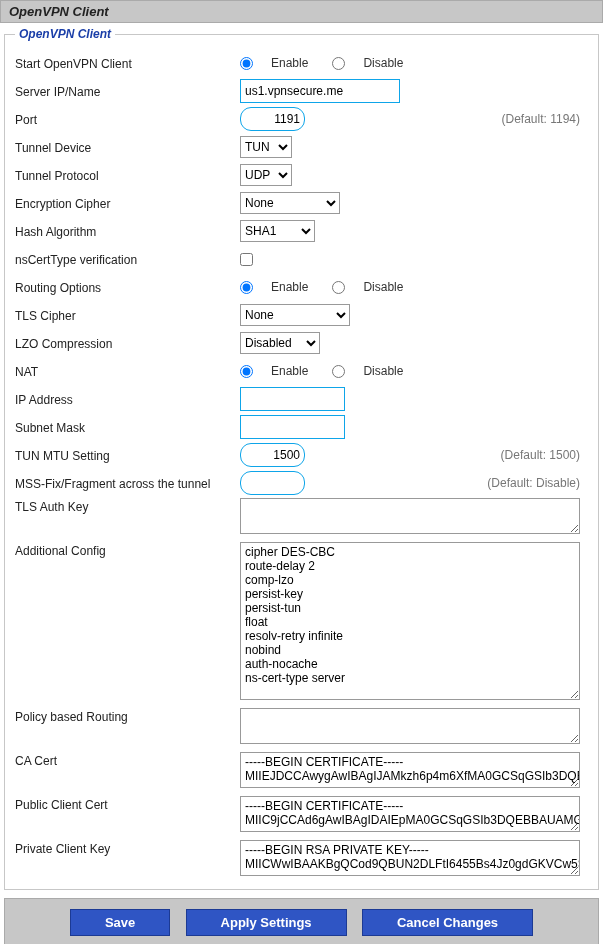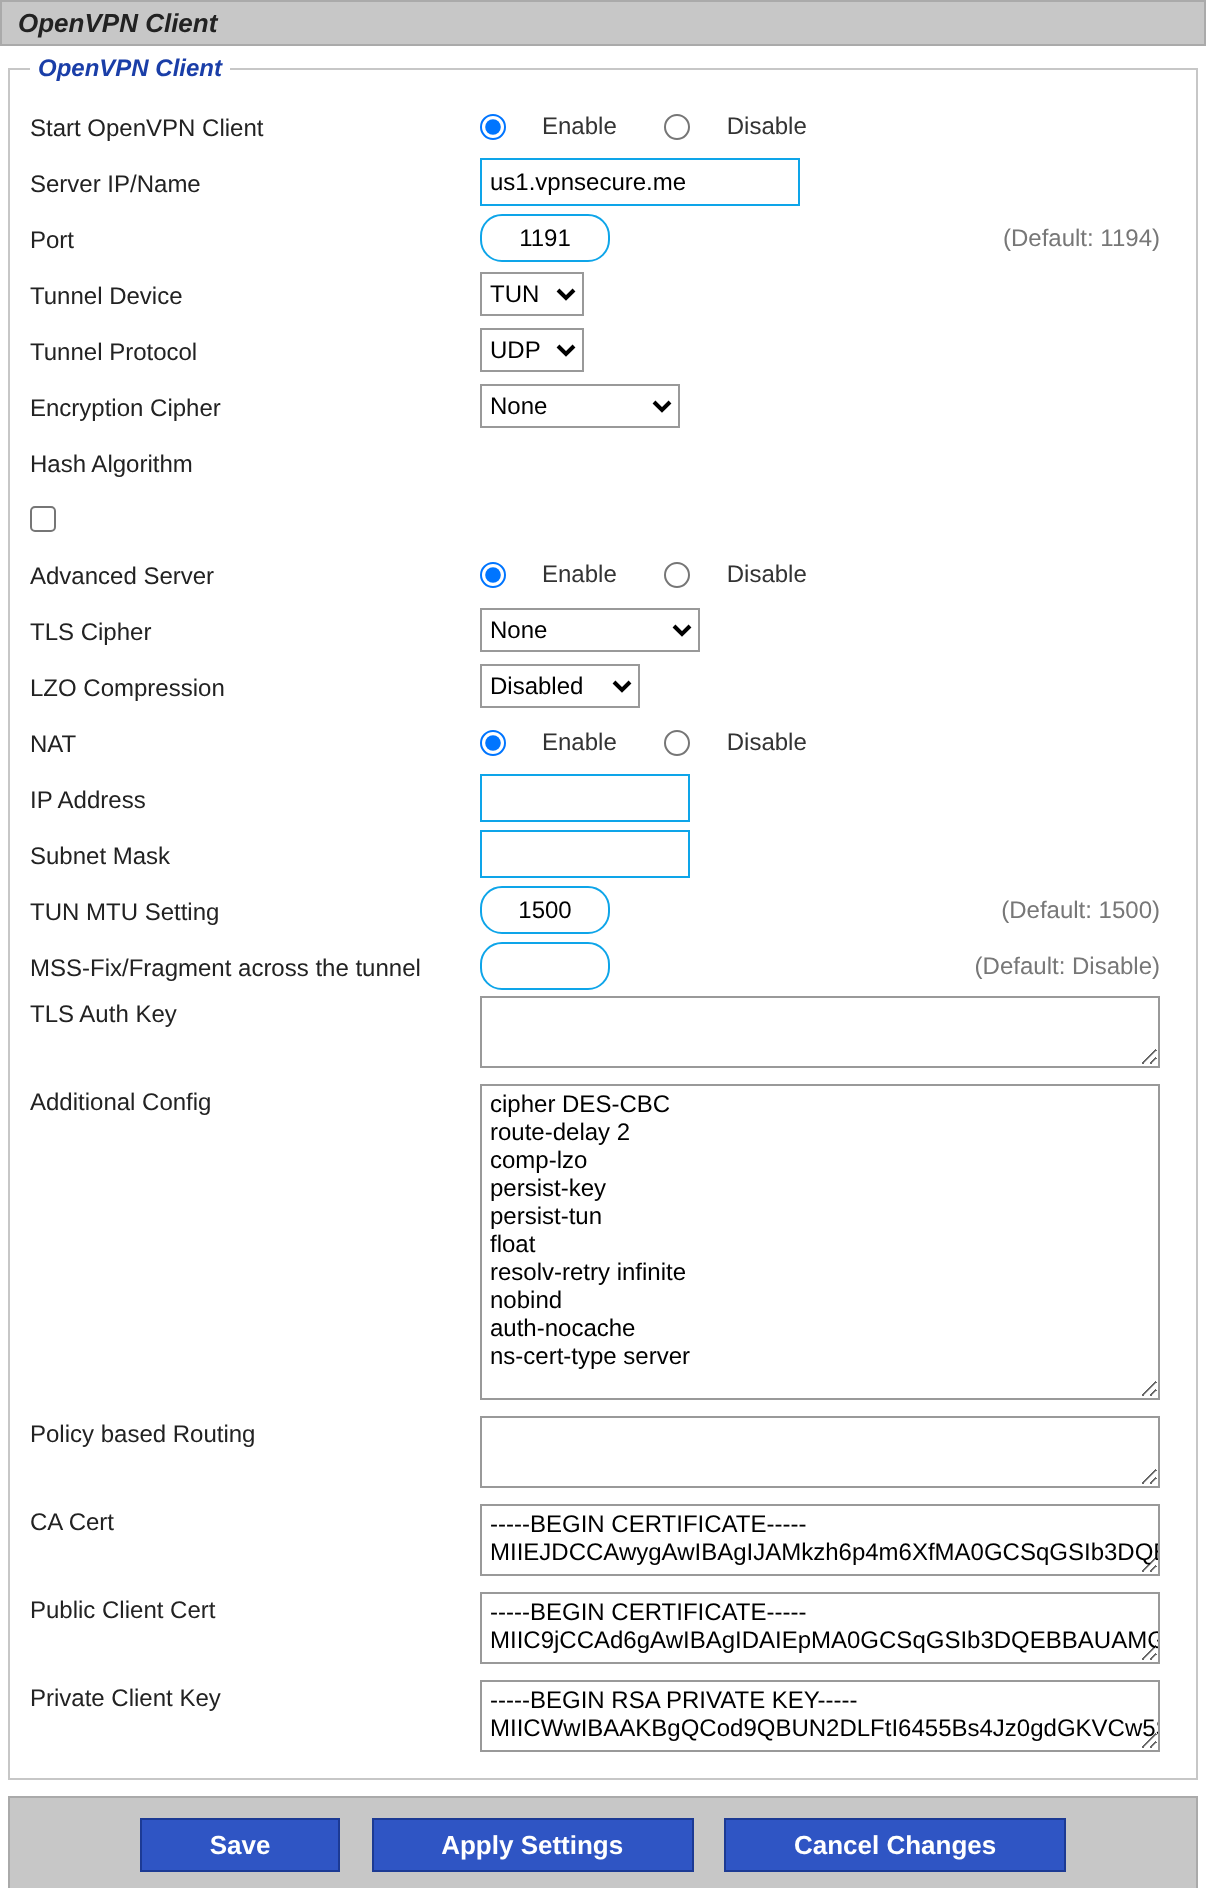--- a/index.html
+++ b/index.html
@@ -57,21 +57,21 @@
     padding-right: 8px;
   }
   input[type="text"] {
     font-size: 12px;
     padding: 2px 4px;
     border: 1px solid #0ea5e9;
     height: 18px;
     box-sizing: content-box;
   }
   input.w-server { width: 150px; }
-  input.w-port   { width: 55px; text-align:center;border-radius:11px; }
+  input.w-port   { width: 55px; text-align:right;border-radius:11px; }
   input.w-ip     { width: 95px; }
   select {
     font-size: 12px;
     height: 22px;
     border:1px solid #999;
     background:#fff;
   }
   select.w-tun { width: 52px; }
   select.w-cipher { width: 100px; }
   select.w-hash { width: 75px; }
@@ -166,30 +166,36 @@
     <div class="label">Encryption Cipher</div>
     <div class="field">
       <select class="w-cipher">
         <option>None</option>
       </select>
     </div>
   </div>
 
   <div class="row">
     <div class="label">Hash Algorithm</div>
-  </div>
-
-  <div class="row">
+    <div class="field">
+      <select class="w-hash">
+        <option>SHA1</option>
+      </select>
+    </div>
+  </div>
+
+  <div class="row">
+    <div class="label">nsCertType verification</div>
     <div class="field">
       <input type="checkbox" style="">
     </div>
   </div>
 
   <div class="row">
-    <div class="label">Advanced Server</div>
+    <div class="label">Routing Options</div>
     <div class="field radio-pair">
       <input type="radio" name="adv" checked="" style="">
       <label>Enable</label>
       <input type="radio" name="adv" style="">
       <label>Disable</label>
     </div>
   </div>
 
   <div class="row">
     <div class="label">TLS Cipher</div>

